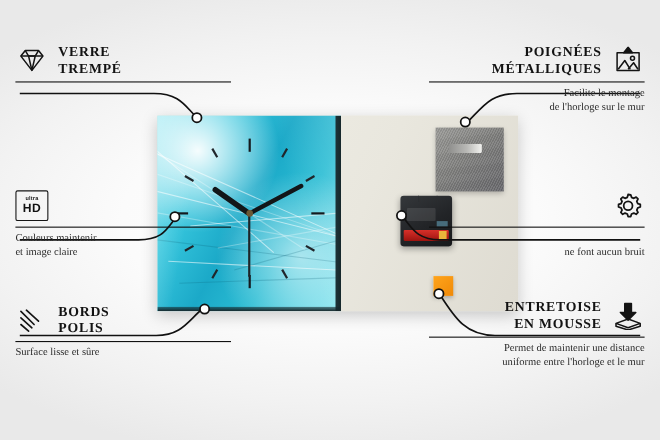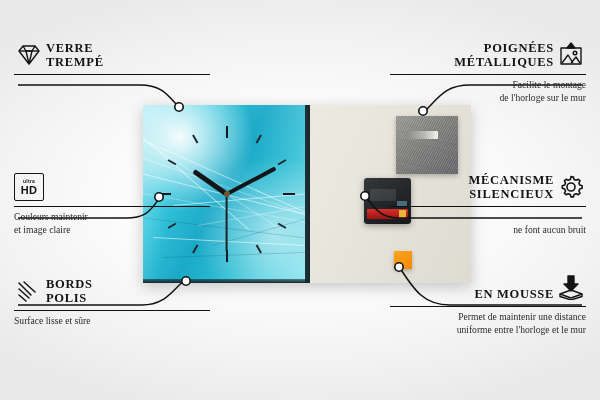--- a/index.html
+++ b/index.html
@@ -200,22 +200,22 @@
   
   .feature {
     position: absolute;
     width: 196px;
   }
   .feature.left  { left: 14px;  text-align: left;  }
   .feature.right { right: 14px; text-align: right; }
 
   .feature-head {
     display: flex;
-    align-items: flex-end;
-    gap: 2px;
+    align-items: center;
+    gap: 9px;
   }
   .feature.right .feature-head { flex-direction: row-reverse; }
 
   .feature-icon {
     flex: 0 0 auto;
     width: 30px;
     height: 30px;
     display: flex;
     align-items: center;
     justify-content: center;
@@ -463,43 +463,39 @@
   </div>
 
   <div class="feature right" style="top:172px;">
     <div class="feature-head">
       <span class="feature-icon">
         <svg width="28" height="28" viewBox="0 0 28 28" fill="none" stroke="#141414" stroke-width="1.6" stroke-linejoin="round">
           <path d="M14 3.6 l2.4 0.5 0.7 2.3 2.1 0.9 2.1-1.1 1.7 1.7 -1.1 2.1 0.9 2.1 2.3 0.7 0 2.4 -2.3 0.7 -0.9 2.1 1.1 2.1 -1.7 1.7 -2.1-1.1 -2.1 0.9 -0.7 2.3 -2.4 0 -0.7-2.3 -2.1-0.9 -2.1 1.1 -1.7-1.7 1.1-2.1 -0.9-2.1 -2.3-0.7 0-2.4 2.3-0.7 0.9-2.1 -1.1-2.1 1.7-1.7 2.1 1.1 2.1-0.9 0.7-2.3 z"></path>
           <circle cx="14" cy="14" r="4"></circle>
         </svg>
       </span>
-      <span class="feature-title">
-        <span>MÉCANISME</span><br>
-        <span>SILENCIEUX</span>
-      </span>
     </div>
     <div class="feature-rule"></div>
     <div class="feature-desc">
       <br>
       <span>ne font aucun bruit</span>
     </div>
   </div>
 
   <div class="feature right" style="top:272px;">
     <div class="feature-head">
       <span class="feature-icon">
         <svg width="28" height="26" viewBox="0 0 28 26" fill="none" stroke="#141414" stroke-width="1.4" stroke-linejoin="round">
           <path d="M11 2 H17 V10 H21 L14 17 L7 10 H11 Z" fill="#141414"></path>
           <path d="M14 16 L25 20 L14 24 L3 20 Z"></path>
           <path d="M3 20 V22.5 L14 26 L25 22.5 V20"></path>
         </svg>
       </span>
       <span class="feature-title">
-        <br>
+        <span>ENTRETOISE</span><br>
         <span>EN MOUSSE</span>
       </span>
     </div>
     <div class="feature-rule"></div>
     <div class="feature-desc">
       <span>Permet de maintenir une distance</span><br>
       <span>uniforme entre l'horloge et le mur</span>
     </div>
   </div>
 

